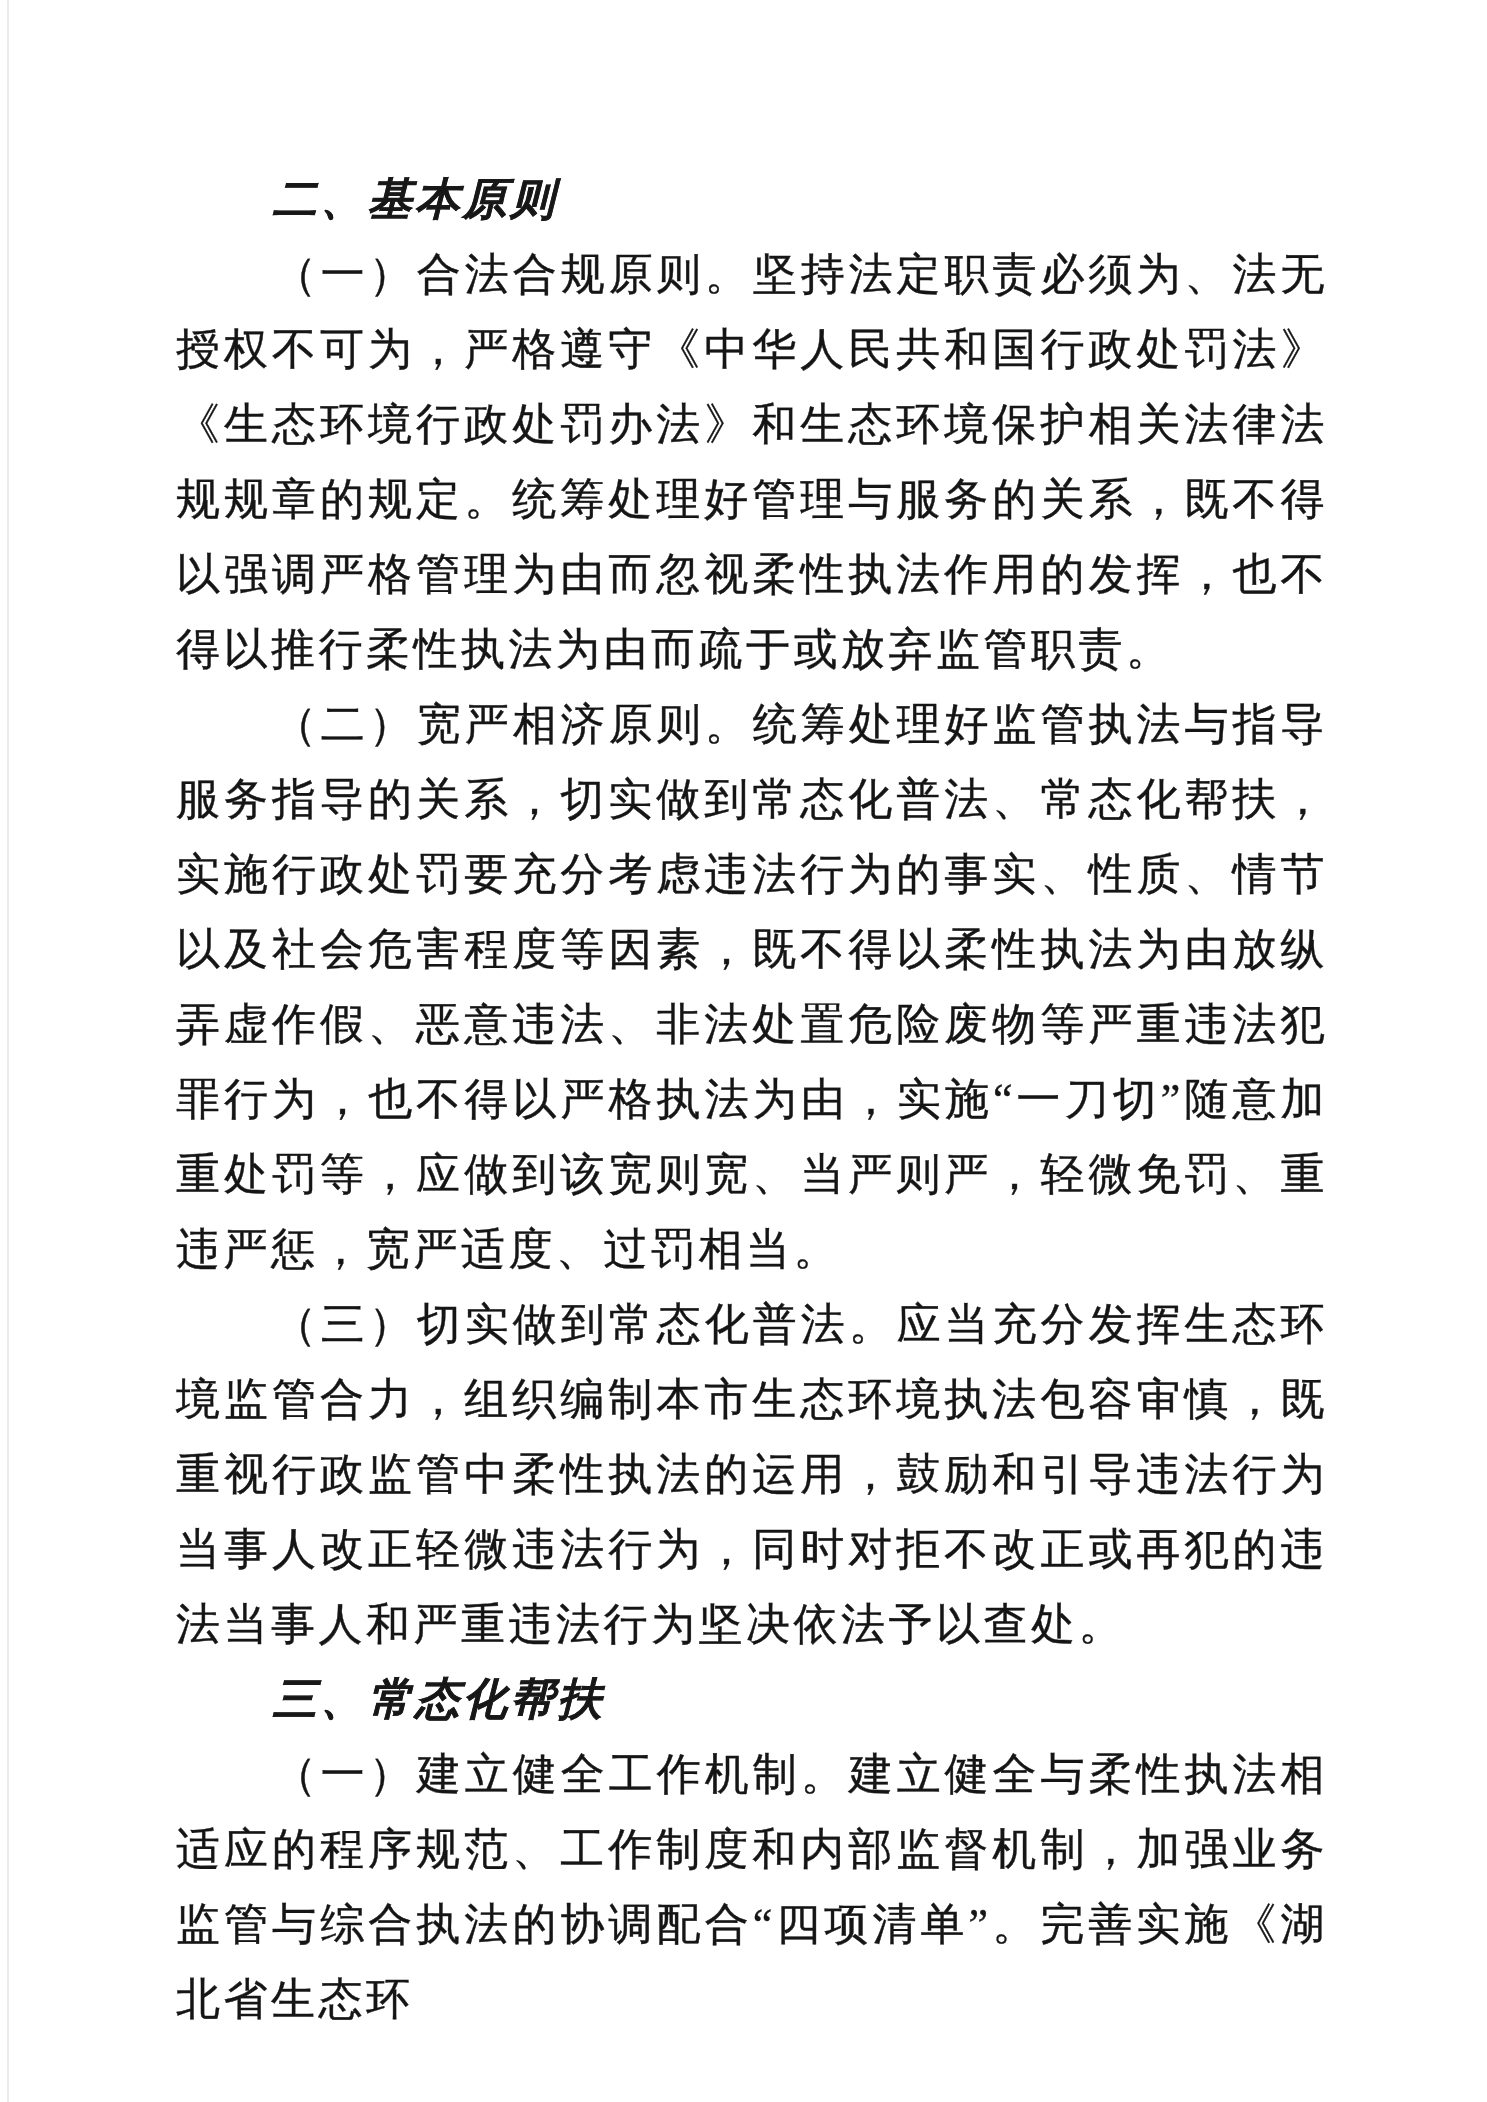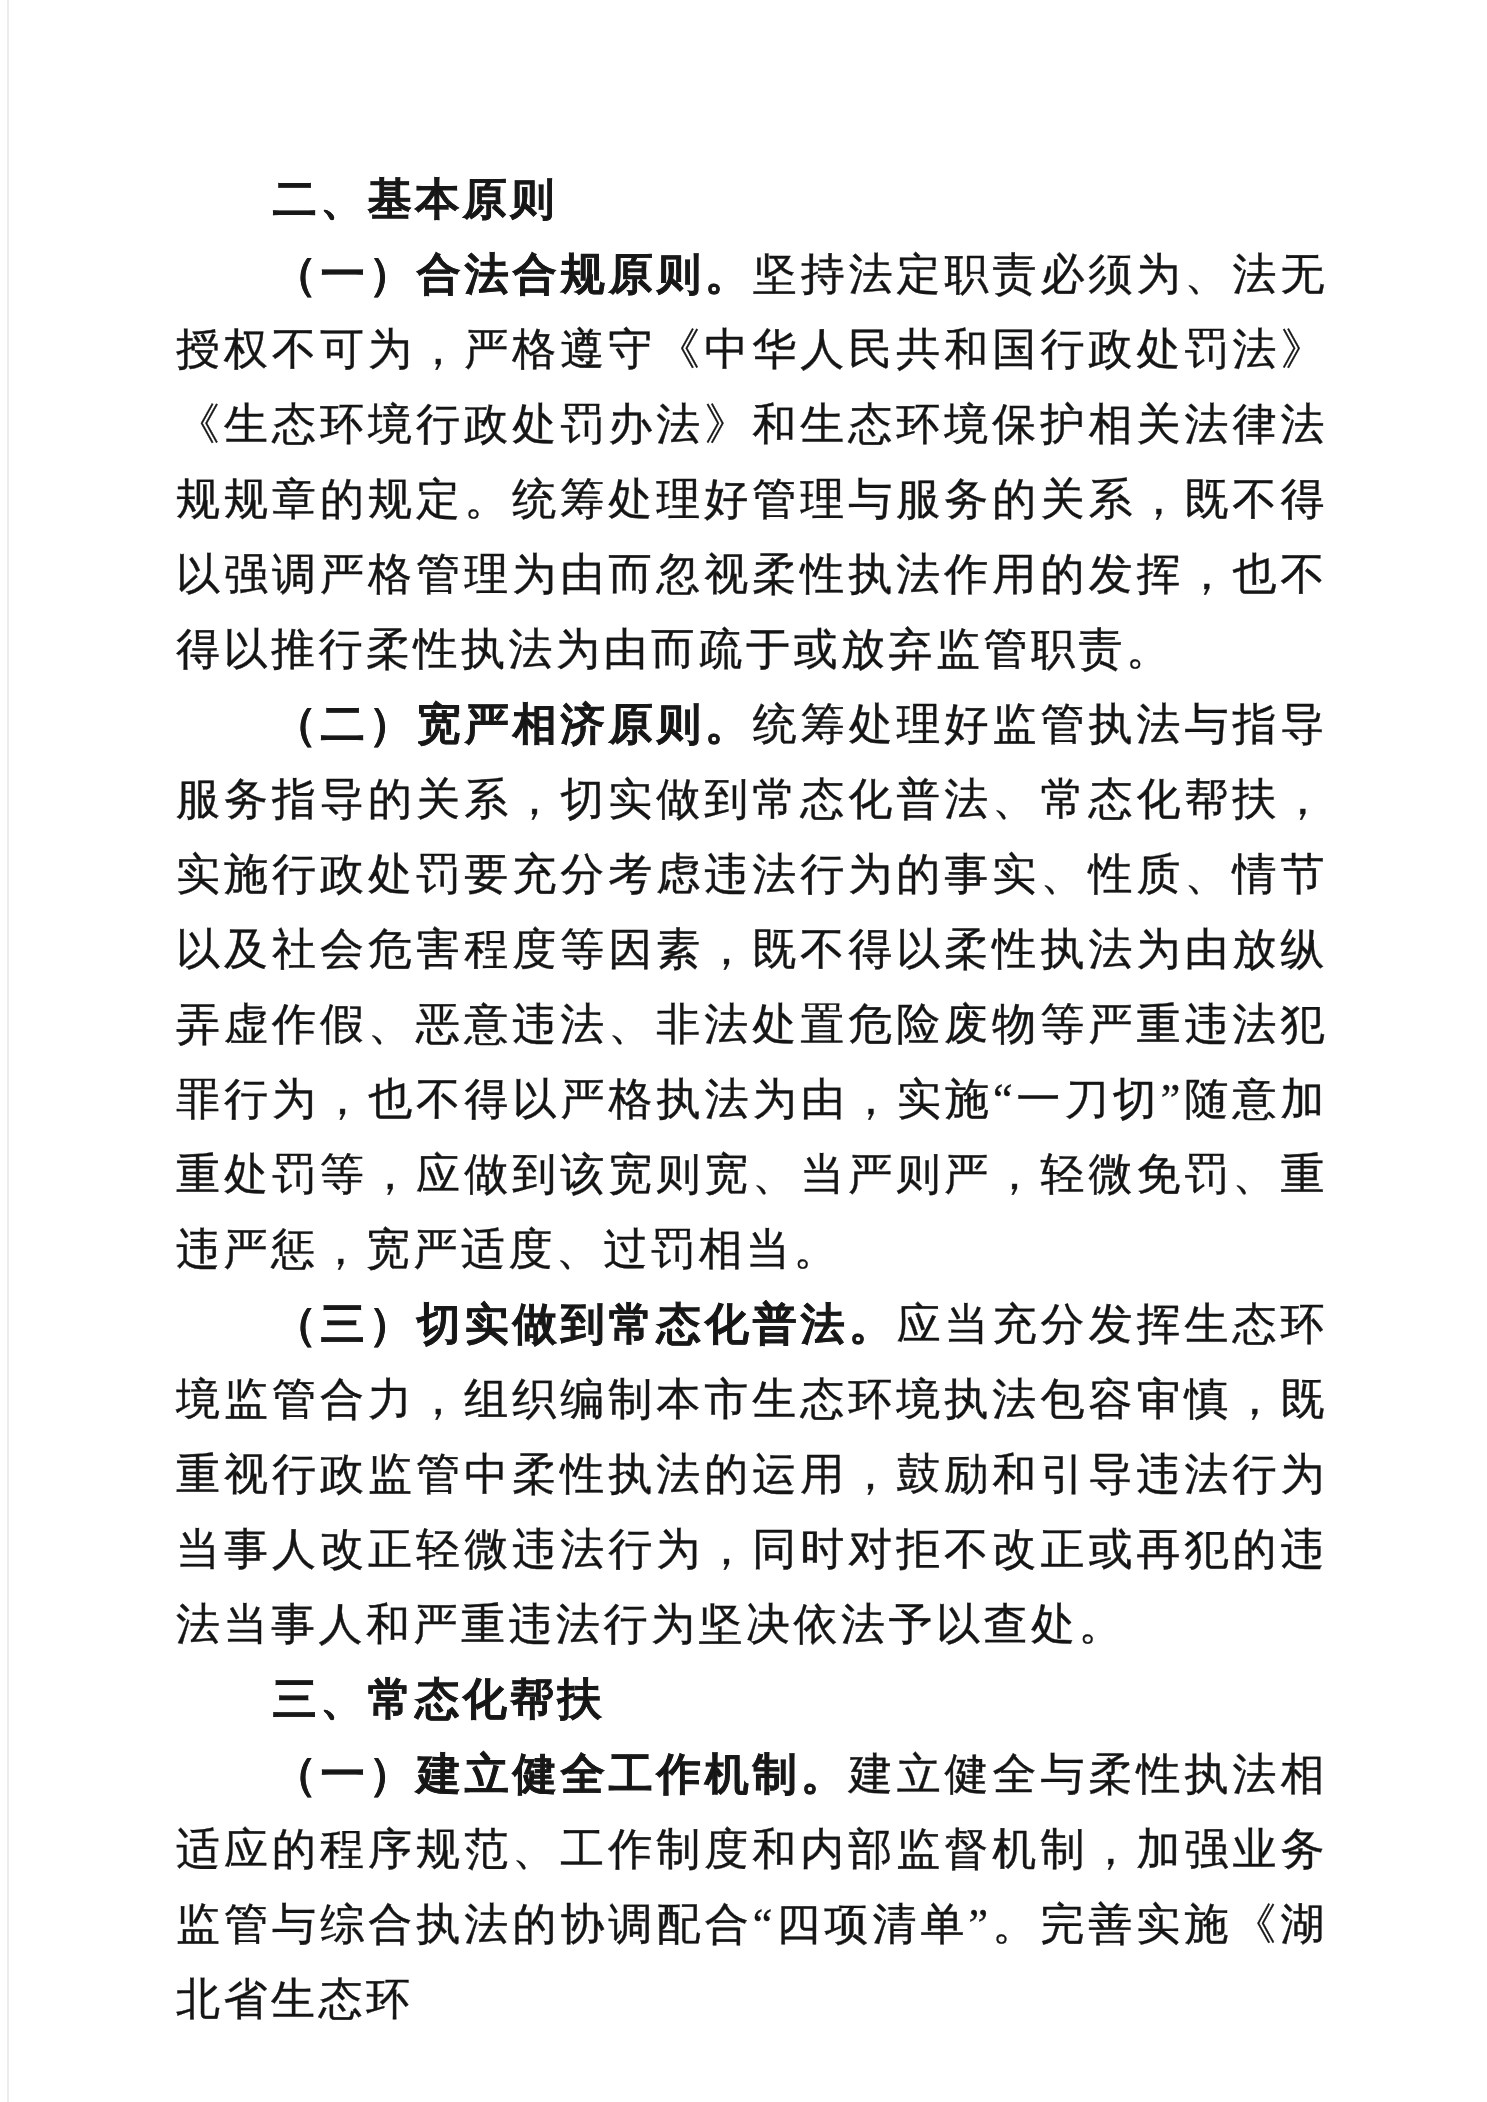--- a/index.html
+++ b/index.html
@@ -36,23 +36,24 @@
     text-align: justify;
     text-justify: inter-ideograph;
   }
   .content p {
     margin: 0;
     padding: 0;
     text-indent: 2.2em;
   }
   .heading {
     font-weight: bold;
+    font-style: italic;
   }
   .lead {
-    font-weight: bold;
+    font-weight: normal;
   }
   
   .content, .heading, .lead {
     -webkit-text-stroke: 0.4px #1a1a1a;
   }
 </style>
 </head>
 <body>
 
 <div class="page">

